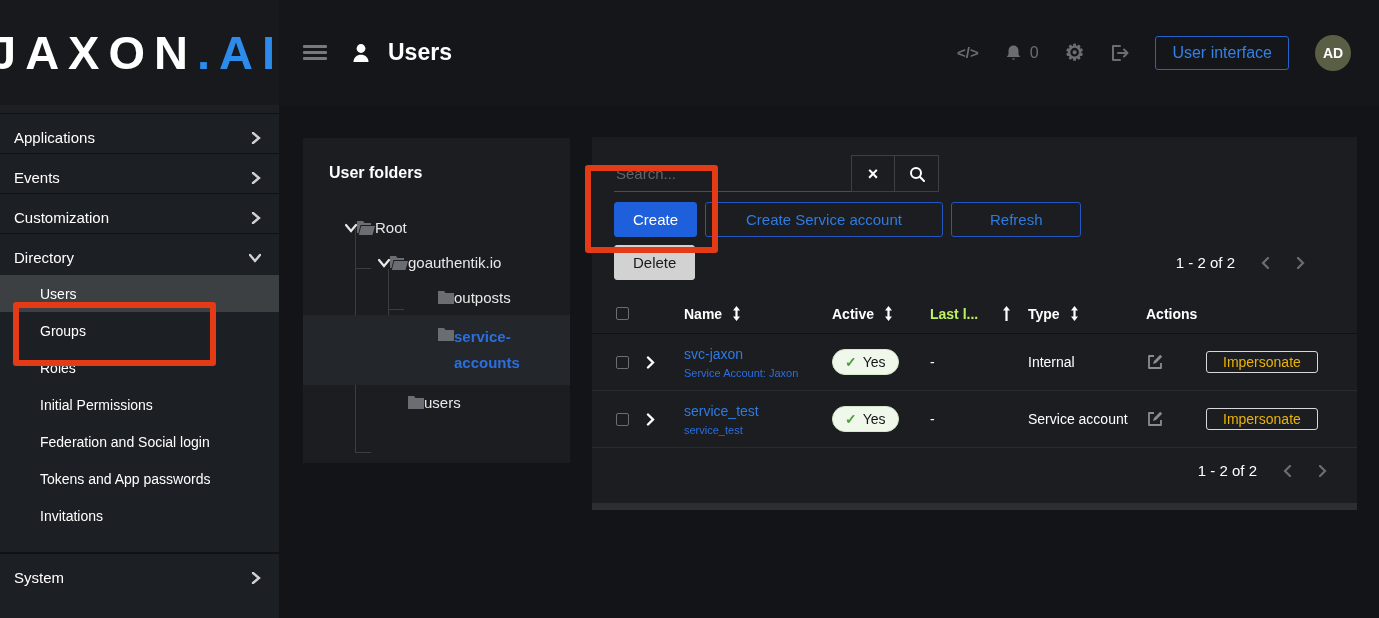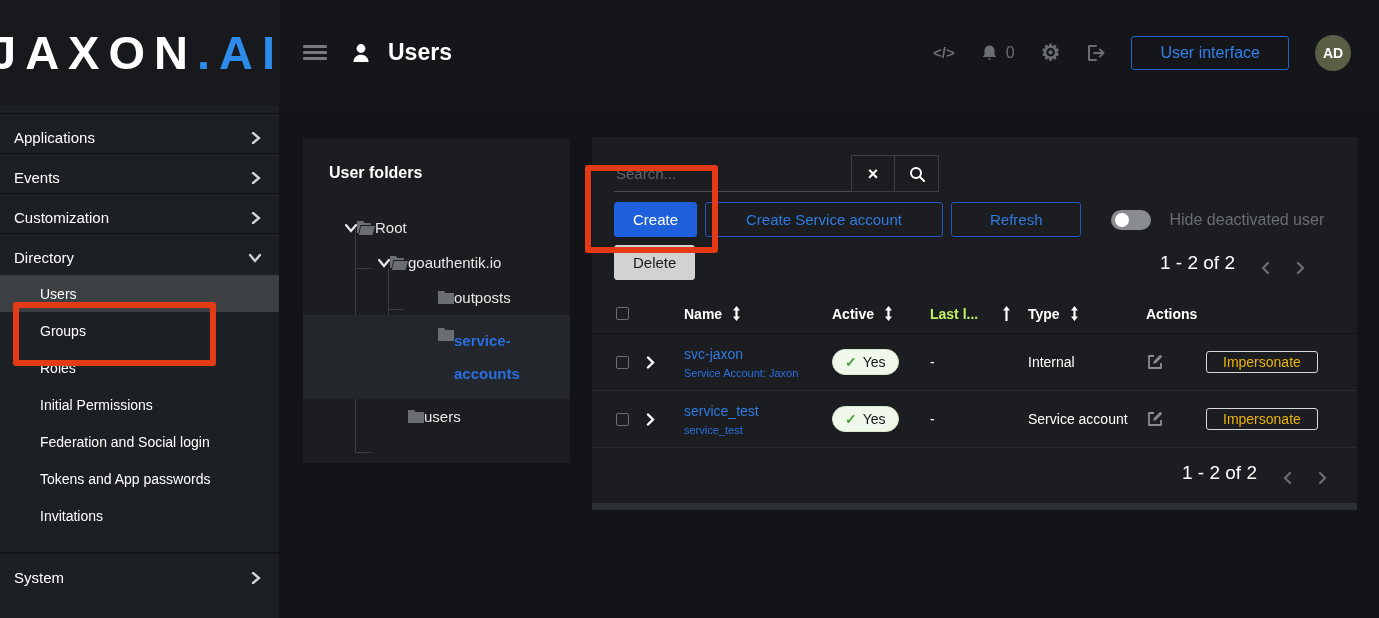--- a/index.html
+++ b/index.html
@@ -28,30 +28,30 @@
   .topbar { position:absolute; left:279px; top:0; height:105px; right:0; background:#14161a;
             display:flex; align-items:center; }
   .hamburger { width:24px; margin-left:24px; cursor:pointer; }
   .hamburger div { height:3px; background:#77797c; margin:3px 0; border-radius:1px; }
   .page-head { display:flex; align-items:center; margin-left:22px; gap:15px; }
   .page-title { font-size:23px; font-weight:700; }
   .topbar-right { margin-left:auto; display:flex; align-items:center; gap:26px; padding-right:28px; }
   .tb-icon { color:#6a6e73; font-size:15px; font-weight:700; display:flex; align-items:center; gap:8px; cursor:pointer; }
   .gear-glyph { font-size:22px; line-height:1; }
   .ui-button { border:1px solid #2563c9; color:#3380e8; background:transparent; border-radius:3px;
-               font-size:16px; padding:7px 28px; cursor:pointer; font-family:inherit; }
+               font-size:16px; padding:7px 16px; cursor:pointer; font-family:inherit; }
   .avatar { width:36px; height:36px; border-radius:50%; background:#5a5e45; color:#fff; font-weight:700;
             font-size:14px; display:flex; align-items:center; justify-content:center; cursor:pointer; }
   
   .folders-panel { position:absolute; left:303px; top:138px; width:267px; height:325px; background:#1b1d21; }
   .folders-title { font-size:16px; font-weight:700; padding:26px 0 0 26px; }
   .tree { position:relative; margin-top:28px; font-size:15px; }
   .tree-row { position:relative; display:flex; align-items:flex-start; padding:9px 0; }
   .tree-label { color:#e8e8e8; cursor:pointer; }
-  .tree-label.link { color:#2a6fe0; font-weight:700; width:92px; line-height:33px; }
+  .tree-label.link { color:#2a6fe0; font-weight:700; width:92px; line-height:26px; }
   .tree-row.selected { background:#23262b; }
   .connector { position:absolute; border-left:1px solid #3a3d41; border-bottom:1px solid #3a3d41; z-index:0; }
   
   .table-panel { position:absolute; left:592px; top:137px; width:765px; height:373px; background:#1b1d21;
                  padding:18px 0 0 0; }
   .toolbar { padding:0 22px; }
   .search-group { display:flex; width:325px; }
   .search-input { flex:1; background:transparent; border:none; border-bottom:1px solid #4a4d52;
                   color:#d2d2d2; font-size:15px; padding:8px 2px; outline:none; font-family:inherit; }
   .search-input::placeholder { color:#62656a; }
@@ -62,21 +62,21 @@
   .btn-row { display:flex; align-items:center; margin-top:10px; gap:8px; }
   .btn { font-size:15px; border-radius:3px; padding:8px 18px; cursor:pointer; font-family:inherit; }
   .btn-primary { background:#1e60db; border:1px solid #1e60db; color:#fff; }
   .btn-outline-blue { background:transparent; border:1px solid #2456c3; color:#2f7be0; }
   .btn-light { background:#d2d2d2; border:1px solid #d2d2d2; color:#1a1a1a; }
   .toggle-wrap { display:flex; align-items:center; gap:18px; margin-left:22px; }
   .toggle { width:40px; height:20px; border-radius:10px; background:#8a8d90; position:relative; cursor:pointer; }
   .toggle .knob { position:absolute; width:14px; height:14px; border-radius:50%; background:#fff; top:3px; left:4px; }
   .toggle-label { color:#6a6e73; font-size:16px; }
   .delete-row { display:flex; align-items:center; margin-top:8px; }
-  .pagination { display:flex; align-items:flex-end; gap:26px; font-size:19px; color:#fff; margin-left:auto; padding-right:30px; }
+  .pagination { display:flex; align-items:center; gap:26px; font-size:15px; color:#fff; margin-left:auto; padding-right:30px; }
   .pag-chev { cursor:pointer; display:flex; }
   
   .tbl { margin-top:14px; }
   .tbl-row { display:grid; grid-template-columns:38px 38px 148px 98px 98px 118px 48px 1fr;
              align-items:center; padding-left:16px; }
   .tbl-head { height:40px; border-bottom:1px solid #0f1113; font-weight:700; font-size:14px; }
   .tbl-body-row { height:57px; border-bottom:1px solid #282b2f; }
   .th { display:flex; align-items:center; gap:10px; }
   .th.sorted { color:#bef264; }
   .checkbox { width:13px; height:13px; border:1px solid #6a6e73; border-radius:2px; background:transparent;
@@ -293,26 +293,20 @@
               <circle cx="7" cy="7" r="5" stroke="#fff" stroke-width="2" fill="none"></circle>
               <path d="M10.8 10.8L15 15" stroke="#fff" stroke-width="2" stroke-linecap="round"></path>
             </svg>
           </span>
       </button>
     </div>
     <div class="btn-row">
       <button class="btn btn-primary">Create</button>
       <button class="btn btn-outline-blue" style="padding:8px 40px;">Create Service account</button>
       <button class="btn btn-outline-blue" style="padding:8px 38px;">Refresh</button>
-      <div class="toggle-wrap">
-        <div class="toggle">
-            <div class="knob"></div>
-          </div>
-        <span class="toggle-label">Hide deactivated user</span>
-      </div>
     </div>
     <div class="delete-row">
       <button class="btn btn-light">Delete</button>
       <div class="pagination">
         <span>1 - 2 of 2</span>
         <span class="pag-chev">
             <svg width="9" height="12" viewBox="0 0 9 12">
               <path d="M7 1L2 6l5 5" stroke="#6a6e73" stroke-width="2.2" fill="none" stroke-linecap="round"></path>
             </svg>
           </span>

